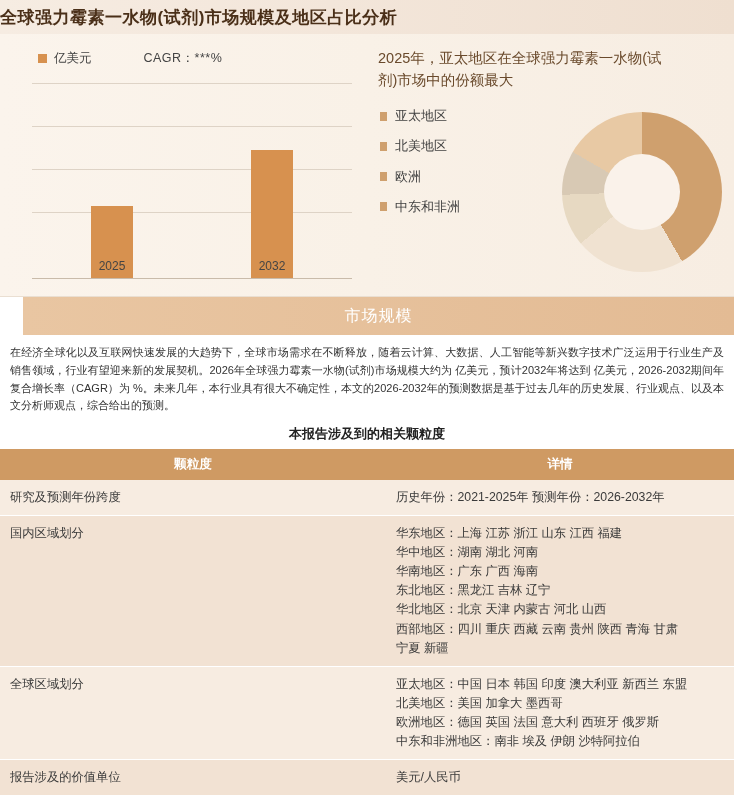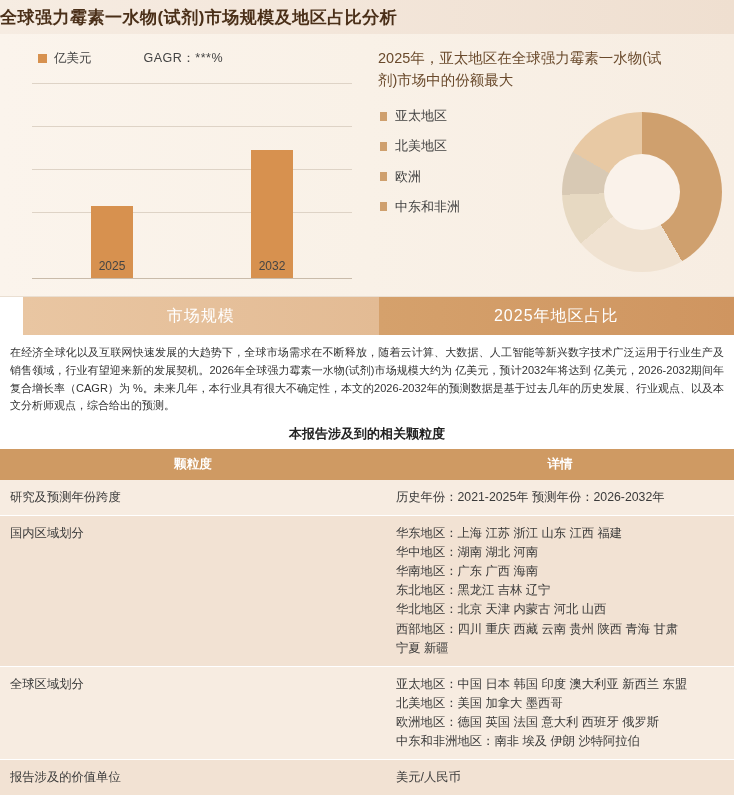--- a/index.html
+++ b/index.html
@@ -122,21 +122,21 @@
   </div>
 
   <div class="top">
 
     <div class="left-panel">
       <div class="bar-legend">
         <div class="legend-item">
           <span class="swatch" style="background:#d7914f"></span>
           <span>亿美元</span>
         </div>
-        <div class="gagr">GAGR：***%</div>
+        <div class="gagr">CAGR：***%</div>
       </div>
 
       <div class="chart">
         <div class="gridline" style="top:0px;"></div>
         <div class="gridline" style="top:43px;"></div>
         <div class="gridline" style="top:86px;"></div>
         <div class="gridline" style="top:129px;"></div>
         <div class="axis"></div>
         <div class="bars">
           <div class="bar-cell">
@@ -176,21 +176,20 @@
       </div>
 
       <div class="donut-wrap">
         <div class="donut"></div>
       </div>
     </div>
   </div>
 
   <div class="tabs">
     <div class="tab tab-left">市场规模</div>
-    <div class="tab tab-right">2025年地区占比</div>
   </div>
 
   <div class="body-text">在经济全球化以及互联网快速发展的大趋势下，全球市场需求在不断释放，随着云计算、大数据、人工智能等新兴数字技术广泛运用于行业生产及销售领域，行业有望迎来新的发展契机。2026年全球强力霉素一水物(试剂)市场规模大约为 亿美元，预计2032年将达到 亿美元，2026-2032期间年复合增长率（CAGR）为 %。未来几年，本行业具有很大不确定性，本文的2026-2032年的预测数据是基于过去几年的历史发展、行业观点、以及本文分析师观点，综合给出的预测。</div>
   <div class="section-title">本报告涉及到的相关颗粒度</div>
 
   <table>
     <thead>
       <tr>
         <th class="col1">颗粒度</th>
         <th>详情</th>

